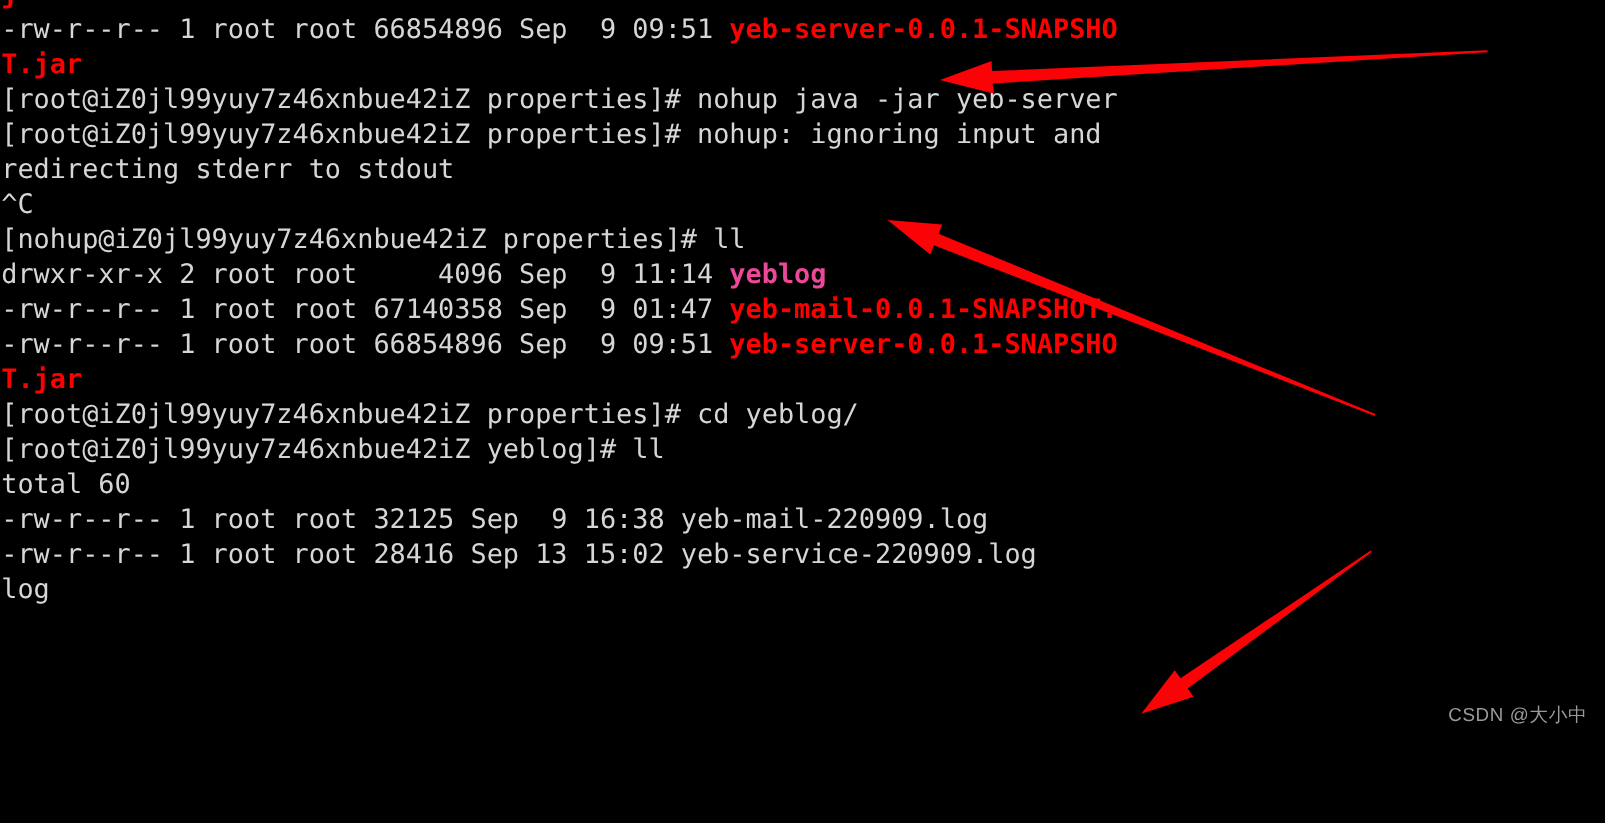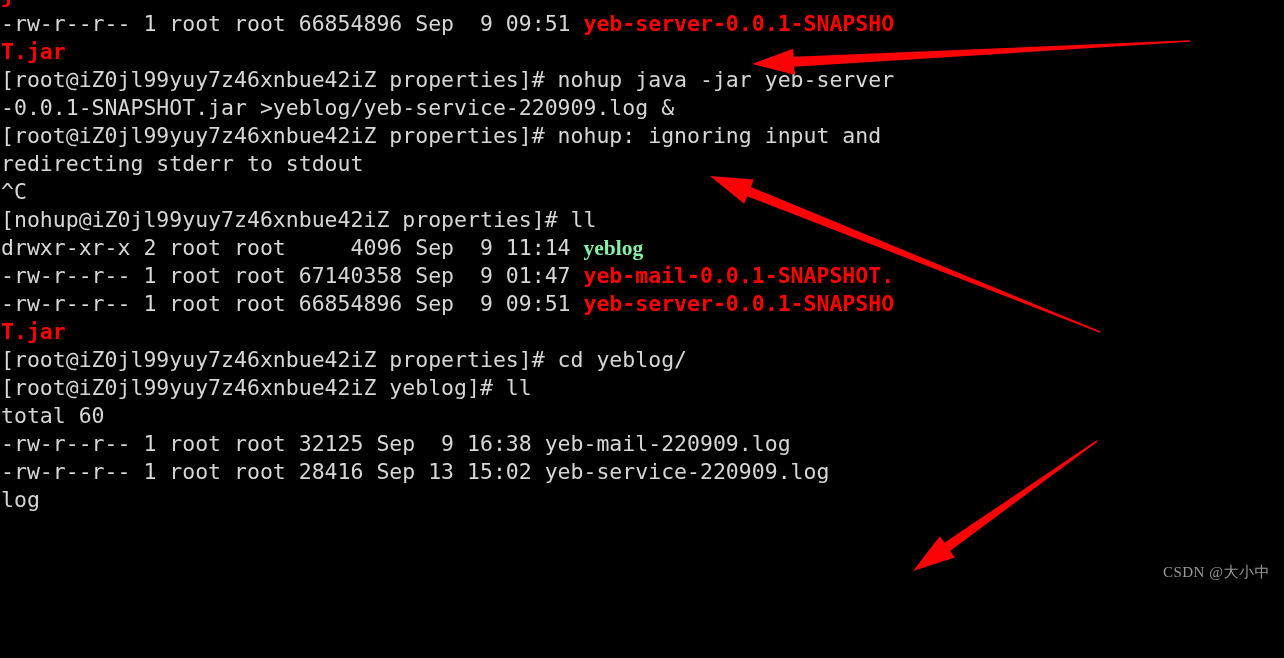--- a/index.html
+++ b/index.html
@@ -35,51 +35,50 @@
     line-height: 28px;
     font-size: 21.5px;
     letter-spacing: 0px;
     white-space: pre;
     color: #d6d6d6;
     padding-left: 1px;
   }
   .seg { white-space: pre; }
   .c-default { color: #d6d6d6; }
   .c-red { color: #ff0000; font-weight: bold; }
-  .c-blue { color: #86efac; font-weight: bold; font-family: Liberation Serif, serif; }
+  .c-blue { color: #ec4899; font-weight: bold; }
   .arrows {
     position: absolute;
     left: 0;
     top: 0;
     width: 1284px;
     height: 658px;
     pointer-events: none;
   }
   .watermark {
     position: absolute;
     right: 14px;
     bottom: 8px;
     color: #9a9a9a;
-    font-family: Liberation Serif, serif;
+    font-family: Liberation Sans, sans-serif;
     font-size: 15px;
     letter-spacing: 0.5px;
     white-space: nowrap;
   }
 </style>
 </head>
 <body>
 
 <div id="terminal">
 
   <div class="screen" id="screen">
       <div class="line"><span class="seg c-red">j</span></div>
       <div class="line"><span class="seg c-default">-rw-r--r-- 1 root root 66854896 Sep  9 09:51 </span><span class="seg c-red">yeb-server-0.0.1-SNAPSHO</span></div>
       <div class="line"><span class="seg c-red">T.jar</span></div>
       <div class="line"><span class="seg c-default">[root@iZ0jl99yuy7z46xnbue42iZ properties]# nohup java -jar yeb-server</span></div>
-      <div class="line"><span class="seg c-default">-0.0.1-SNAPSHOT.jar &gt;yeblog/yeb-service-220909.log &amp;</span></div>
       <div class="line"><span class="seg c-default">[root@iZ0jl99yuy7z46xnbue42iZ properties]# nohup: ignoring input and</span></div>
       <div class="line"><span class="seg c-default">redirecting stderr to stdout</span></div>
       <div class="line"><span class="seg c-default">^C</span></div>
       <div class="line"><span class="seg c-default">[nohup@iZ0jl99yuy7z46xnbue42iZ properties]# ll</span></div>
       <div class="line"><span class="seg c-default">drwxr-xr-x 2 root root     4096 Sep  9 11:14 </span><span class="seg c-blue">yeblog</span></div>
       <div class="line"><span class="seg c-default">-rw-r--r-- 1 root root 67140358 Sep  9 01:47 </span><span class="seg c-red">yeb-mail-0.0.1-SNAPSHOT.</span></div>
       <div class="line"><span class="seg c-default">-rw-r--r-- 1 root root 66854896 Sep  9 09:51 </span><span class="seg c-red">yeb-server-0.0.1-SNAPSHO</span></div>
       <div class="line"><span class="seg c-red">T.jar</span></div>
       <div class="line"><span class="seg c-default">[root@iZ0jl99yuy7z46xnbue42iZ properties]# cd yeblog/</span></div>
       <div class="line"><span class="seg c-default">[root@iZ0jl99yuy7z46xnbue42iZ yeblog]# ll</span></div>

